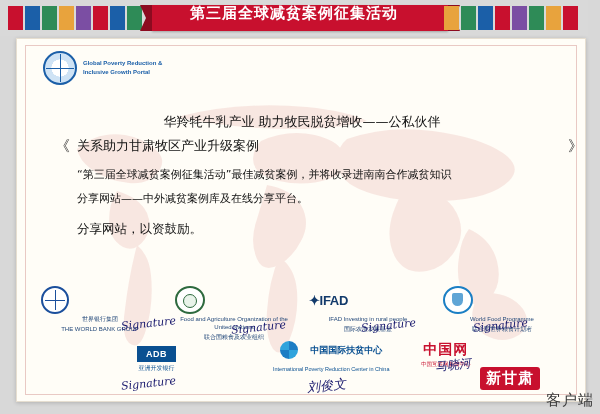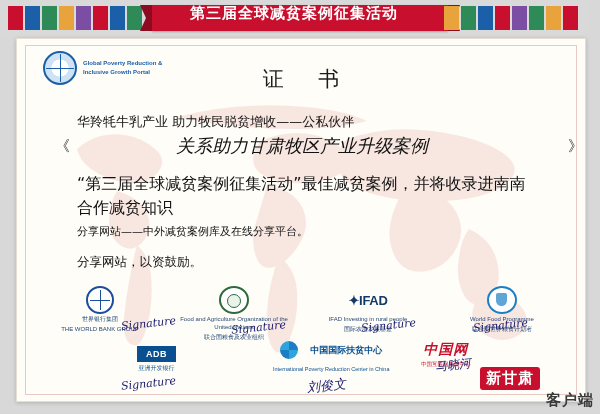--- a/index.html
+++ b/index.html
@@ -84,42 +84,42 @@
     font-family:"DejaVu Sans","Liberation Sans",sans-serif;
     text-indent:14px;
   }
   
   .body-wrap{
     position:absolute;left:60px;top:72px;width:450px;
     color:#111;
     font-family:"DejaVu Sans","Liberation Sans",sans-serif;
   }
   .line-lead{
-    font-size:13px;line-height:22px;
+    font-size:13px;line-height:22px;text-align:center;
   }
   .line-2{
-    font-size:18px;line-height:22px;text-align:center;font-style:italic;
+    font-size:13px;line-height:22px;text-align:left;
   }
   .awarded-row{
     position:relative;height:24px;margin-top:2px;
   }
   .quote-l{position:absolute;left:-22px;top:2px;font-size:15px;color:#333;}
   .quote-r{position:absolute;right:-56px;top:2px;font-size:15px;color:#333;}
   .para{
-    font-size:16px;line-height:24px;margin-top:13px;text-indent:0;
+    font-size:11px;line-height:24px;margin-top:4px;text-indent:0;
   }
   .para2{font-size:11px;line-height:24px;}
   .para3{font-size:12.5px;line-height:24px;margin-top:6px;}
   
   .orgs{
     position:absolute;left:24px;top:248px;width:520px;height:52px;
     display:flex;justify-content:space-between;align-items:flex-start;
   }
   .org{width:118px;text-align:center;}
-  .org .mark{height:26px;display:flex;align-items:center;justify-content:center;}
+  .org .mark{height:26px;display:flex;align-items:center;justify-content:flex-start;}
   .org .nm{font-size:6px;color:#24497a;line-height:8px;margin-top:2px;}
   .wb-mark{
     width:24px;height:24px;border-radius:50%;border:2px solid #1b4f9c;
     position:relative;background:#fff;
   }
   .wb-mark::before{content:"";position:absolute;left:50%;top:2px;bottom:2px;width:1px;background:#1b4f9c;}
   .wb-mark::after{content:"";position:absolute;top:50%;left:2px;right:2px;height:1px;background:#1b4f9c;}
   .fao-mark{
     width:26px;height:24px;border-radius:50%;
     border:2px solid #2e6a3e;background:#fff;
@@ -165,33 +165,33 @@
   }
   .cipr-dot{
     width:18px;height:18px;border-radius:50%;
     background:conic-gradient(#1d7dc4 0 25%,#2fa3dc 25% 50%,#1d7dc4 50% 75%,#2fa3dc 75% 100%);
   }
   .cipr-cn{font-size:9px;color:#0a5091;font-weight:bold;line-height:11px;}
   .cipr-sub{font-size:5.5px;color:#0a5091;margin-top:3px;line-height:7px;}
   .cn-net{
     position:absolute;left:380px;top:2px;text-align:center;
   }
-  .cn-net .zh{font-size:14px;color:#c8102e;font-weight:bold;letter-spacing:1px;font-style:italic;}
+  .cn-net .zh{font-size:14px;color:#c8102e;font-weight:bold;letter-spacing:1px;}
   .cn-net .sub{font-size:5.5px;color:#c8102e;margin-top:2px;}
   
   .brand{
     position:absolute;right:6px;bottom:4px;display:flex;align-items:center;gap:6px;
   }
   .brand-badge{
     background:#c8102e;color:#fff;font-size:15px;font-weight:bold;
     padding:2px 6px;border-radius:3px;letter-spacing:1px;
     font-family:"DejaVu Sans","Liberation Sans",sans-serif;
   }
   .brand-text{
-    font-size:15px;color:#3a3a3a;font-weight:bold;letter-spacing:1px;
+    font-size:15px;color:#3a3a3a;font-weight:normal;letter-spacing:1px;
     font-family:"DejaVu Sans","Liberation Sans",sans-serif;
     margin-top:44px;
   }
 </style>
 </head>
 <body>
 
 <div class="page">
 
   <div class="banner">
@@ -241,21 +241,20 @@
     </svg>
 
     <div class="gp-logo">
       <div class="gp-globe"></div>
       <div class="gp-txt">
         <div>Global Poverty Reduction &amp;</div>
         <div>Inclusive Growth Portal</div>
       </div>
     </div>
 
-    <div class="cert-title">证 书</div>
 
     <div class="body-wrap">
       <div class="line-lead">华羚牦牛乳产业  助力牧民脱贫增收——公私伙伴</div>
       <div class="awarded-row">
         <span class="quote-l">《</span>
         <div class="line-2">关系助力甘肃牧区产业升级案例</div>
         <span class="quote-r">》</span>
 
       </div>
       <div class="para">“第三届全球减贫案例征集活动”最佳减贫案例，并将收录进南南合作减贫知识</div>

